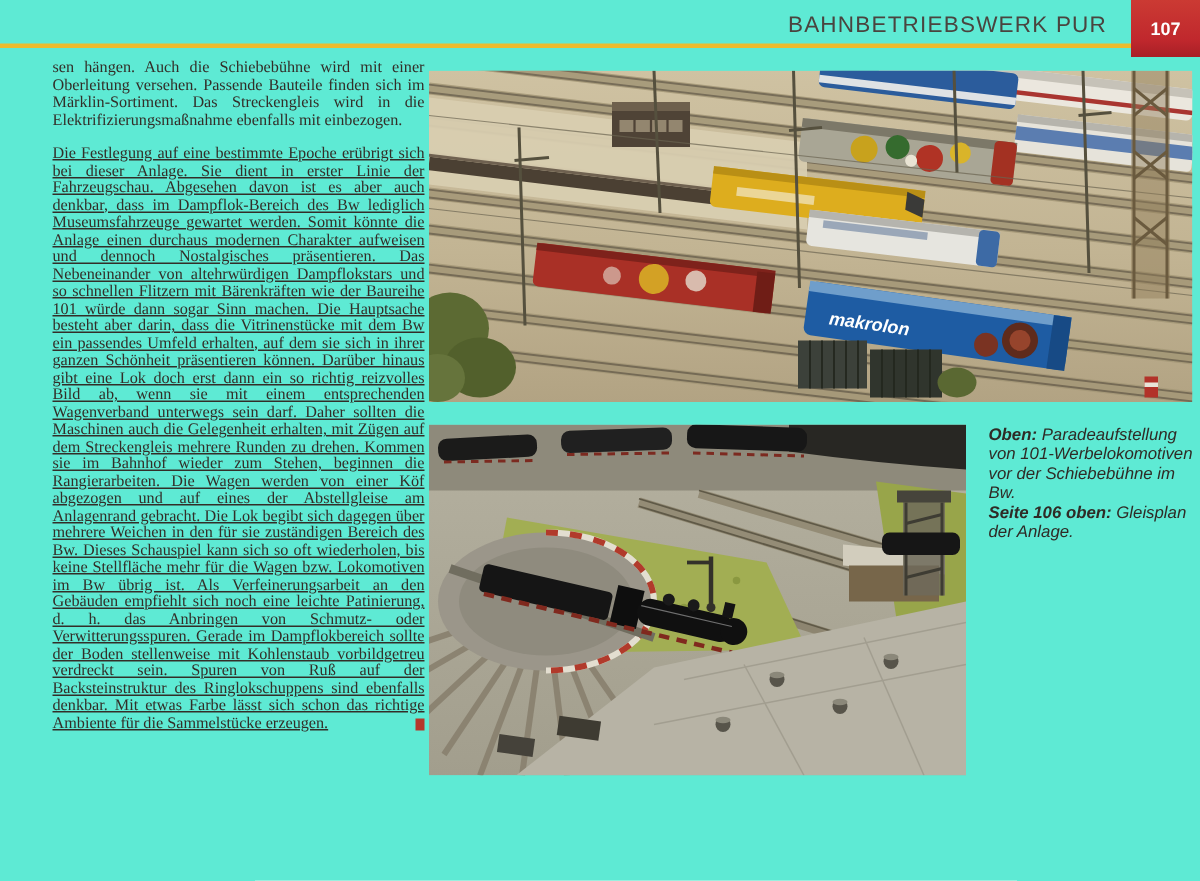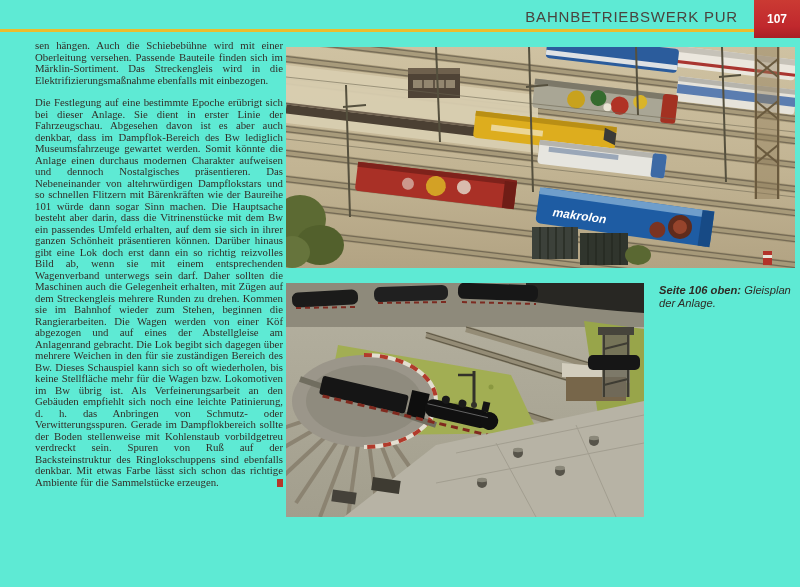--- a/index.html
+++ b/index.html
@@ -30,21 +30,21 @@
 
   
   .article{
     position:absolute;left:35px;top:40px;width:248px;
     font-family:"Liberation Serif",serif;
     font-size:10.8px;line-height:11.5px;
     color:#332e28;text-align:justify;
     hyphens:auto;-webkit-hyphens:auto;
   }
   .article p{margin:0;}
-  .article p + p{margin-top:11px;}
+  .article p + p{margin-top:11px;text-decoration:underline;}
   .end-marker{
     float:right;width:6px;height:8px;margin-top:2px;
     background:var(--end-marker);
   }
 
   
   .photo{position:absolute;overflow:hidden;}
   .photo-top{left:286px;top:47px;width:509px;height:221px;}
   .photo-bottom{left:286px;top:283px;width:358px;height:234px;}
   .photo svg{display:block;}
@@ -324,16 +324,17 @@
           <circle cx="308" cy="158" r="5" fill="#57544a"></circle>
             <ellipse cx="308" cy="155" rx="5" ry="2.2" fill="#8b887a"></ellipse>
         </g>
         <rect x="86" y="196" width="28" height="13" fill="#3e3b32" transform="rotate(8 100 202)"></rect>
         <rect x="46" y="208" width="24" height="12" fill="#45423a" transform="rotate(8 58 214)"></rect>
       </g>
     </svg>
   </div>
 
   <div class="captions" lang="de">
+    <p class="cap"><b>Oben:</b> <span>Paradeaufstellung von 101-Werbelokomotiven vor der Schiebebühne im Bw.</span></p>
     <p class="cap"><b>Seite 106 oben:</b> <span>Gleisplan der Anlage.</span></p>
   </div>
 
 </div>
 
 </body></html>

